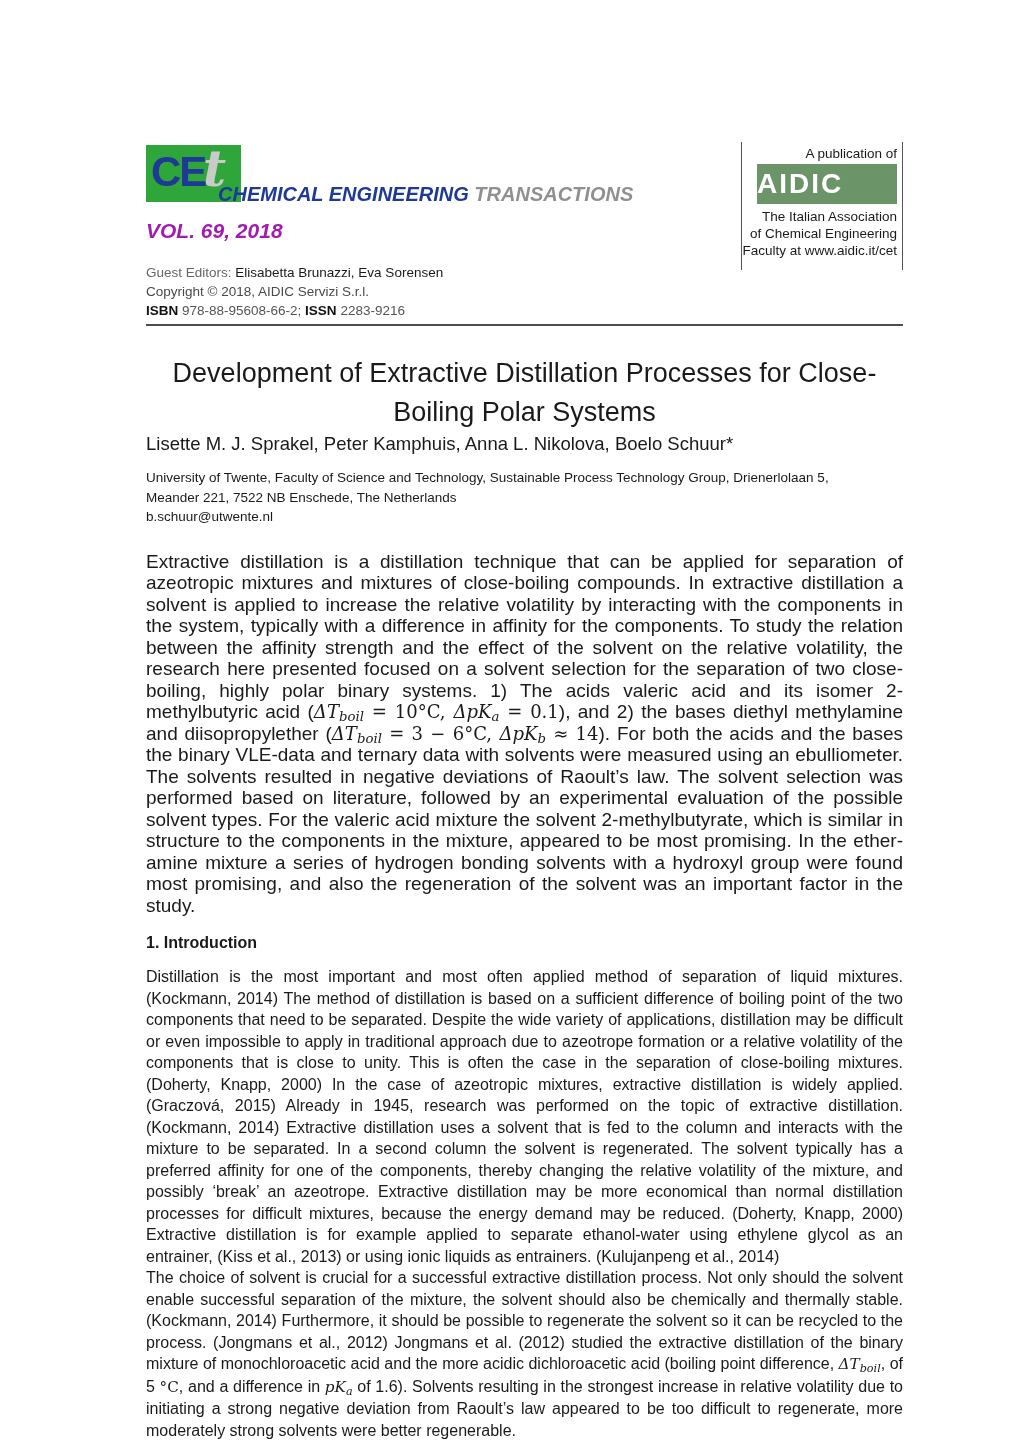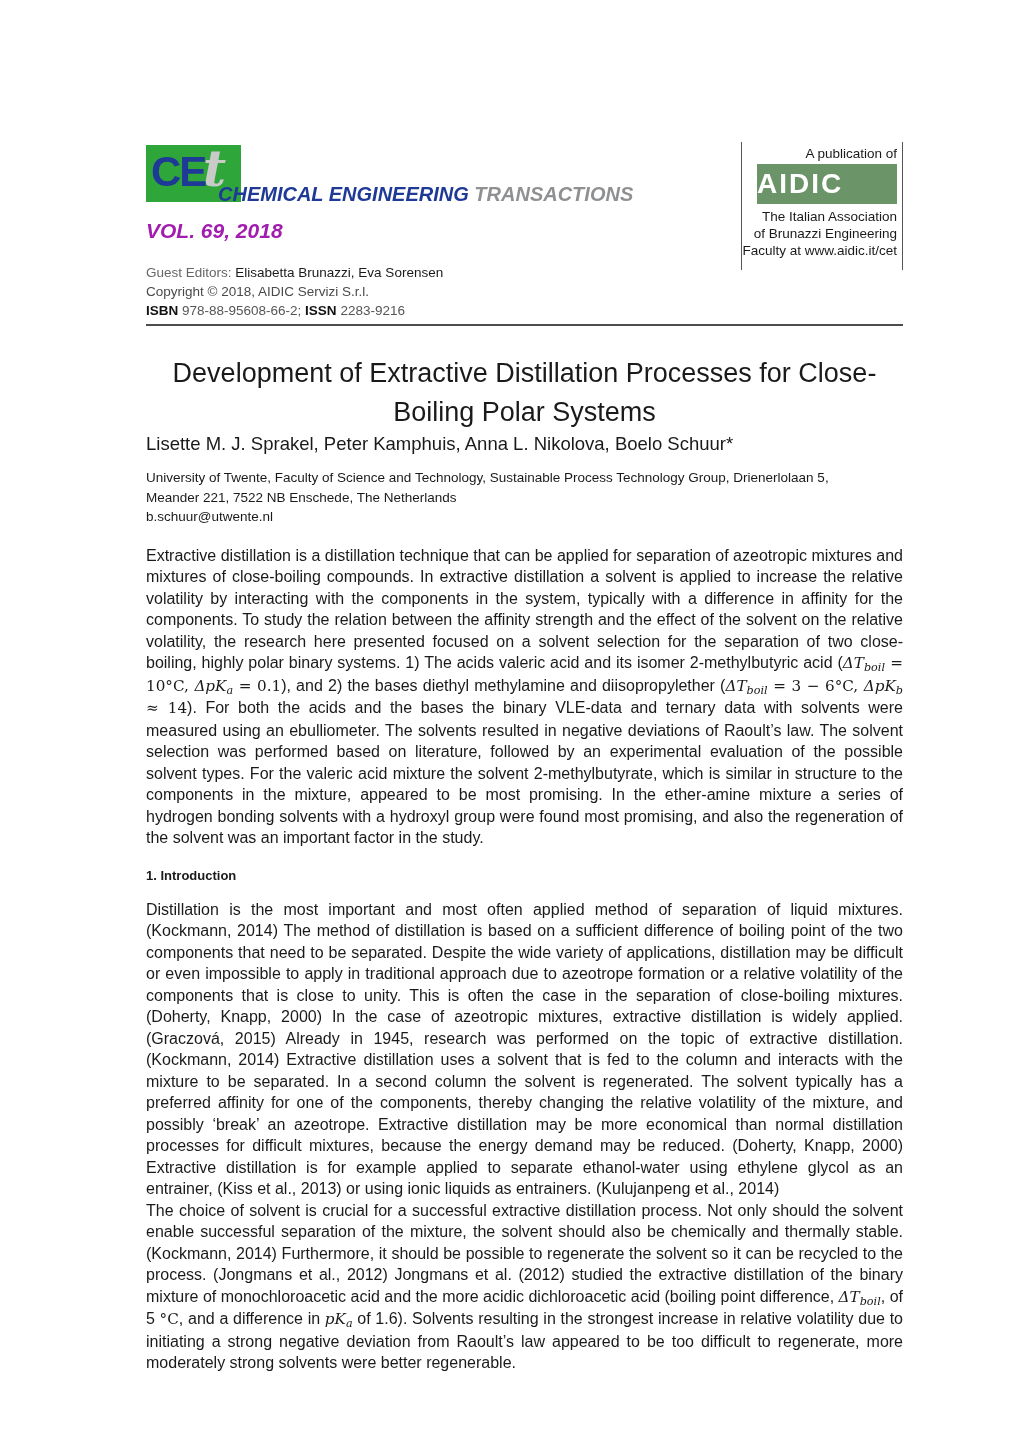--- a/index.html
+++ b/index.html
@@ -35,22 +35,22 @@
   .copyright-line{color:#4a4a4a;}
   .bold-black{font-weight:bold;color:#111;}
   .val-gray{color:#555;}
   .rule{margin-top:4px;border-top:2.5px solid #4d4d4d;height:0;}
 
   
   .paper-title{margin-top:28px;text-align:center;font-size:27px;line-height:39px;color:#1a1a1a;}
   .title-line{display:block;white-space:nowrap;}
   .authors{font-size:18.5px;line-height:24px;}
   .affiliation{margin-top:12px;font-size:13.5px;line-height:19.5px;}
-  .abstract{margin-top:18px;font-size:16px;line-height:21.5px;text-align:justify;}
-  .section-heading{margin-top:16px;font-size:13px;font-weight:bold;line-height:22px;}
+  .abstract{margin-top:24px;font-size:19px;line-height:21.5px;text-align:justify;}
+  .section-heading{margin-top:16px;font-size:16px;font-weight:bold;line-height:22px;}
   .body-par{margin-top:12px;font-size:16px;line-height:21.5px;text-align:justify;}
   .body-par + .body-par{margin-top:0;}
 
   
   .m-mi{font-family:"DejaVu Serif",serif;font-style:italic;font-size:0.95em;}
   .m-mn{font-family:"DejaVu Serif",serif;font-size:0.95em;}
   sub.m-sub{font-family:"DejaVu Serif",serif;font-style:italic;font-size:0.7em;
             line-height:0;vertical-align:-0.25em;}
 </style>
 </head>
@@ -67,21 +67,21 @@
       <div class="journal-line">
         <span>CHEMICAL ENGINEERING</span>
         <span class="journal-suffix">TRANSACTIONS</span>
       </div>
       <div class="vol-line">VOL. 69, 2018</div>
 
       <div class="pub-box">
         <div class="pub-tagline">A publication of</div>
         <div class="aidic-box">AIDIC</div>
         <div class="pub-assoc">The Italian Association</div>
-        <div class="pub-assoc">of Brunazzi Engineering</div>
+        <div class="pub-assoc">of Chemical Engineering</div>
         <div class="pub-assoc">Faculty at www.aidic.it/cet</div>
       </div>
     </div>
 
     <div class="editors-block">
       <div><span class="lbl-gray">Guest Editors:</span><span class="txt-dark"> Elisabetta Brunazzi, Eva Sorensen</span></div>
       <div class="copyright-line">Copyright © 2018, AIDIC Servizi S.r.l.</div>
       <div><span class="bold-black">ISBN</span><span class="val-gray"> 978-88-95608-66-2; </span><span class="bold-black">ISSN</span><span class="val-gray"> 2283-9216</span></div>
     </div>
     <div class="rule"></div>

